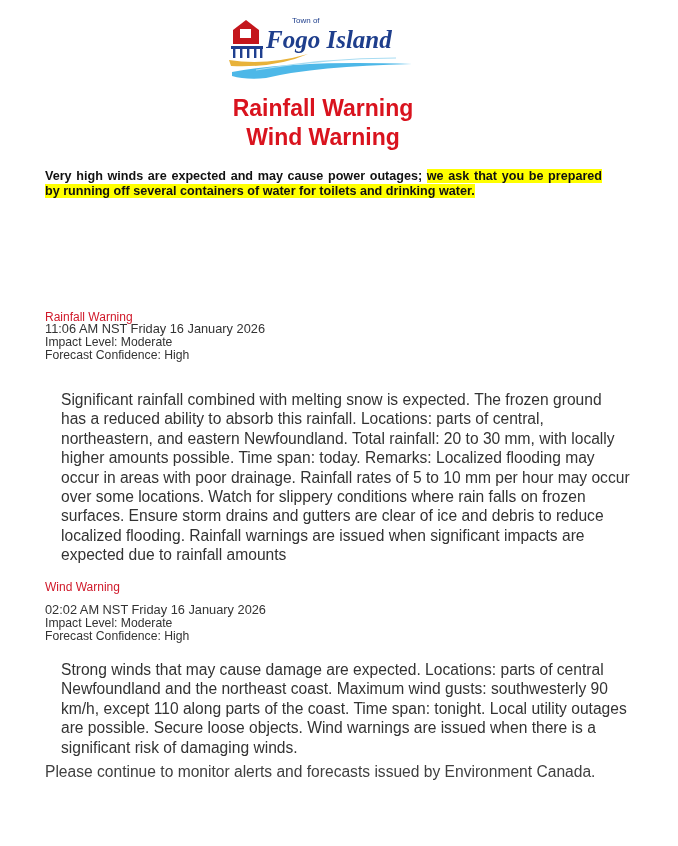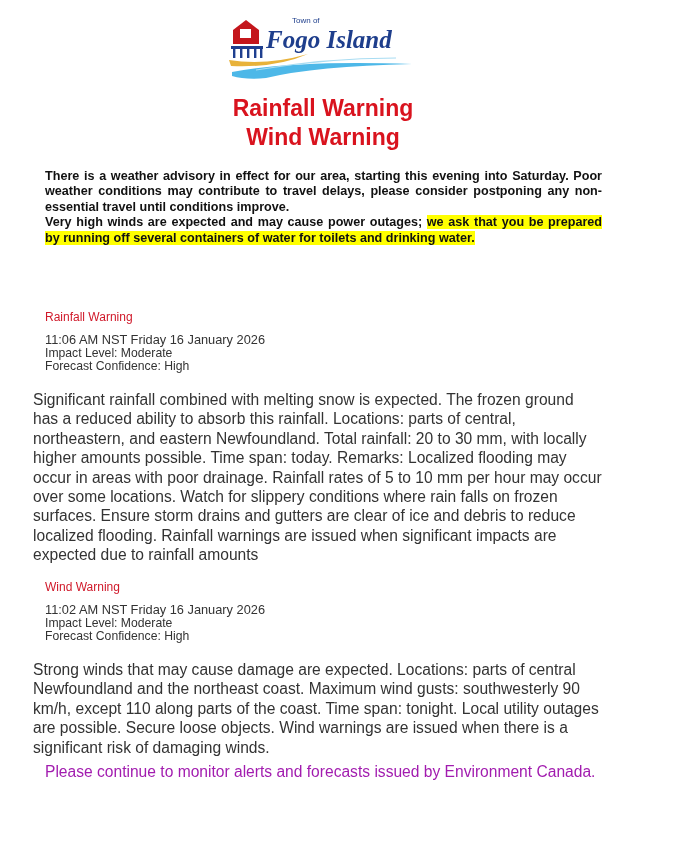--- a/index.html
+++ b/index.html
@@ -61,33 +61,33 @@
       position: absolute;
       left: 45px;
       font-size: 12.2px;
       color: #333333;
       line-height: 13.6px;
     }
     .meta div { white-space: nowrap; }
     .meta .first { font-size: 12.8px; }
     .body-text {
       position: absolute;
-      left: 33px;
+      left: 61px;
       width: 570px;
       font-size: 15.6px;
       color: #333333;
       line-height: 19.4px;
     }
     .body-text p { margin: 0; }
     .footer-text {
       position: absolute;
       left: 45px;
       width: 560px;
       font-size: 15.6px;
-      color: #a21caf;
+      color: #404040;
       line-height: 19.4px;
       top: 762px;
     }
   </style>
 </head>
 <body>
 
 <div class="logo">
   <svg width="200" height="72" viewBox="0 0 200 72">
 
@@ -110,37 +110,36 @@
 
     <text x="66" y="11" font-family="Liberation Sans, sans-serif" font-size="8" fill="#1e3e8c">Town of</text>
     <text x="40" y="36" font-family="Liberation Serif, serif" font-style="italic" font-weight="bold" font-size="25" fill="#1e3e8c">Fogo Island</text>
   </svg>
 </div>
 
 <div class="headline l1">Rainfall Warning</div>
 <div class="headline l2">Wind Warning</div>
 
 <div class="advisory">
-  <p>There is a weather advisory in effect for our area, starting this evening into Saturday. Poor weather conditions may contribute to travel delays, please consider postponing any non-essential travel until conditions improve.</p>
   <p><span>Very high winds are expected and may cause power outages; </span><span class="hl">we ask that you be prepared by running off several containers of water for toilets and drinking water.</span></p>
 </div>
 
 <div class="sec-title" style="top:310px;">Rainfall Warning</div>
-<div class="meta" style="top:333px;">
+<div class="meta" style="top:322px;">
   <div class="first">11:06 AM NST Friday 16 January 2026</div>
   <div>Impact Level: Moderate</div>
   <div>Forecast Confidence: High</div>
 </div>
 <div class="body-text" style="top:390px;">
   <p>Significant rainfall combined with melting snow is expected. The frozen ground has a reduced ability to absorb this rainfall. Locations: parts of central, northeastern, and eastern Newfoundland. Total rainfall: 20 to 30 mm, with locally higher amounts possible. Time span: today. Remarks: Localized flooding may occur in areas with poor drainage. Rainfall rates of 5 to 10 mm per hour may occur over some locations. Watch for slippery conditions where rain falls on frozen surfaces. Ensure storm drains and gutters are clear of ice and debris to reduce localized flooding. Rainfall warnings are issued when significant impacts are expected due to rainfall amounts</p>
 </div>
 
 <div class="sec-title" style="top:580px;">Wind Warning</div>
 <div class="meta" style="top:603px;">
-  <div class="first">11:02 AM NST Friday 16 January 2026</div>
+  <div class="first">02:02 AM NST Friday 16 January 2026</div>
   <div>Impact Level: Moderate</div>
   <div>Forecast Confidence: High</div>
 </div>
 <div class="body-text" style="top:660px;">
   <p>Strong winds that may cause damage are expected. Locations: parts of central Newfoundland and the northeast coast. Maximum wind gusts: southwesterly 90 km/h, except 110 along parts of the coast. Time span: tonight. Local utility outages are possible. Secure loose objects. Wind warnings are issued when there is a significant risk of damaging winds.</p>
 </div>
 
 <div class="footer-text">Please continue to monitor alerts and forecasts issued by Environment Canada.</div>
 
 </body></html>

